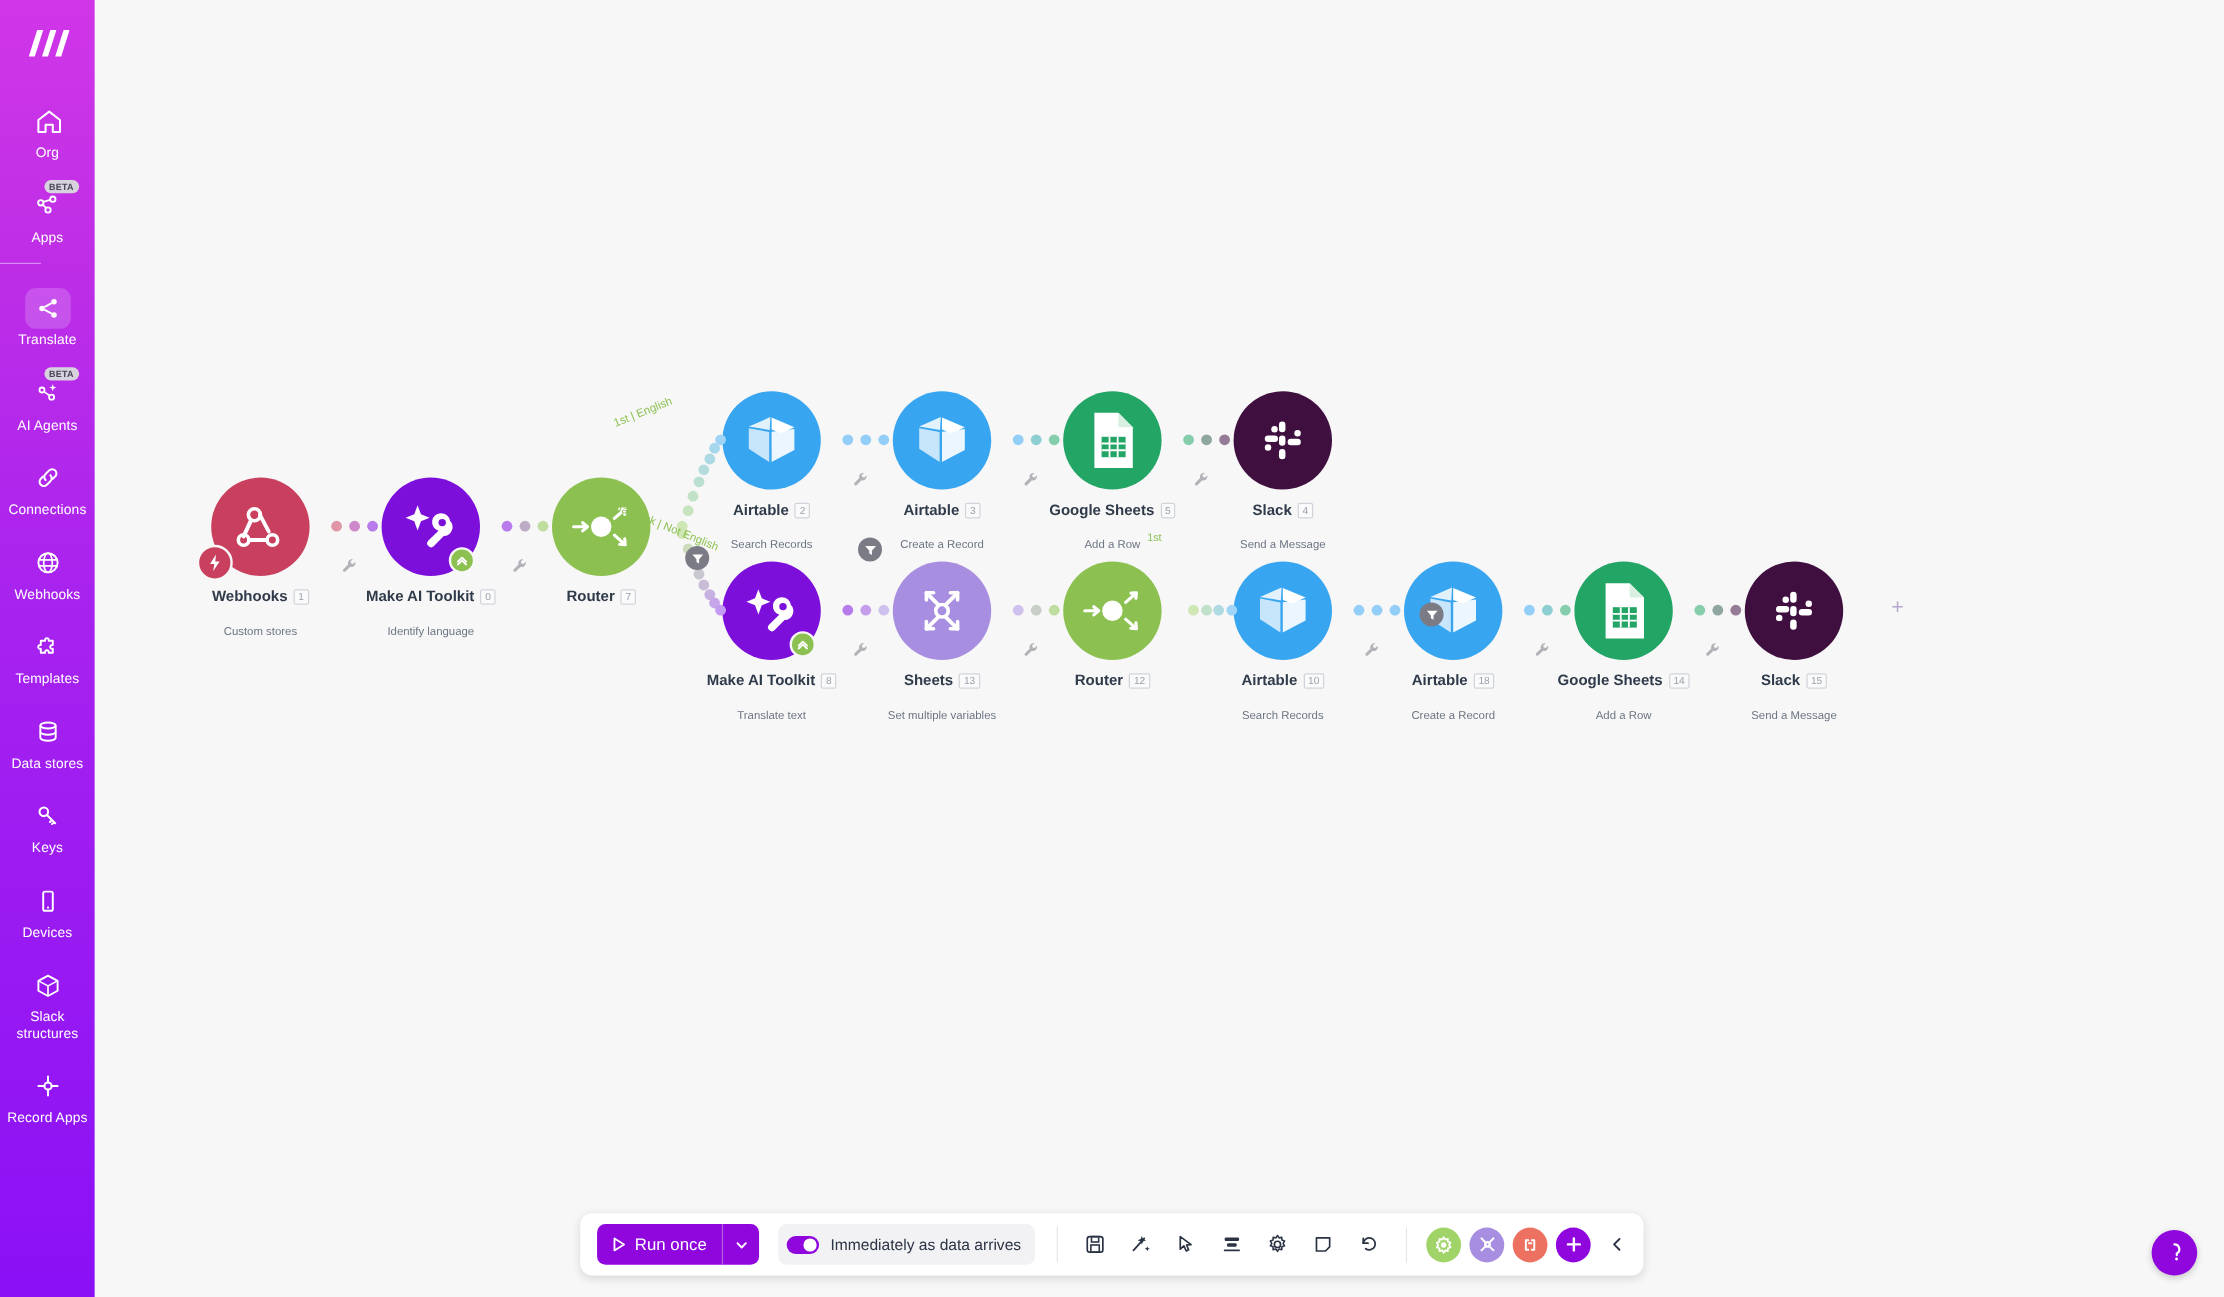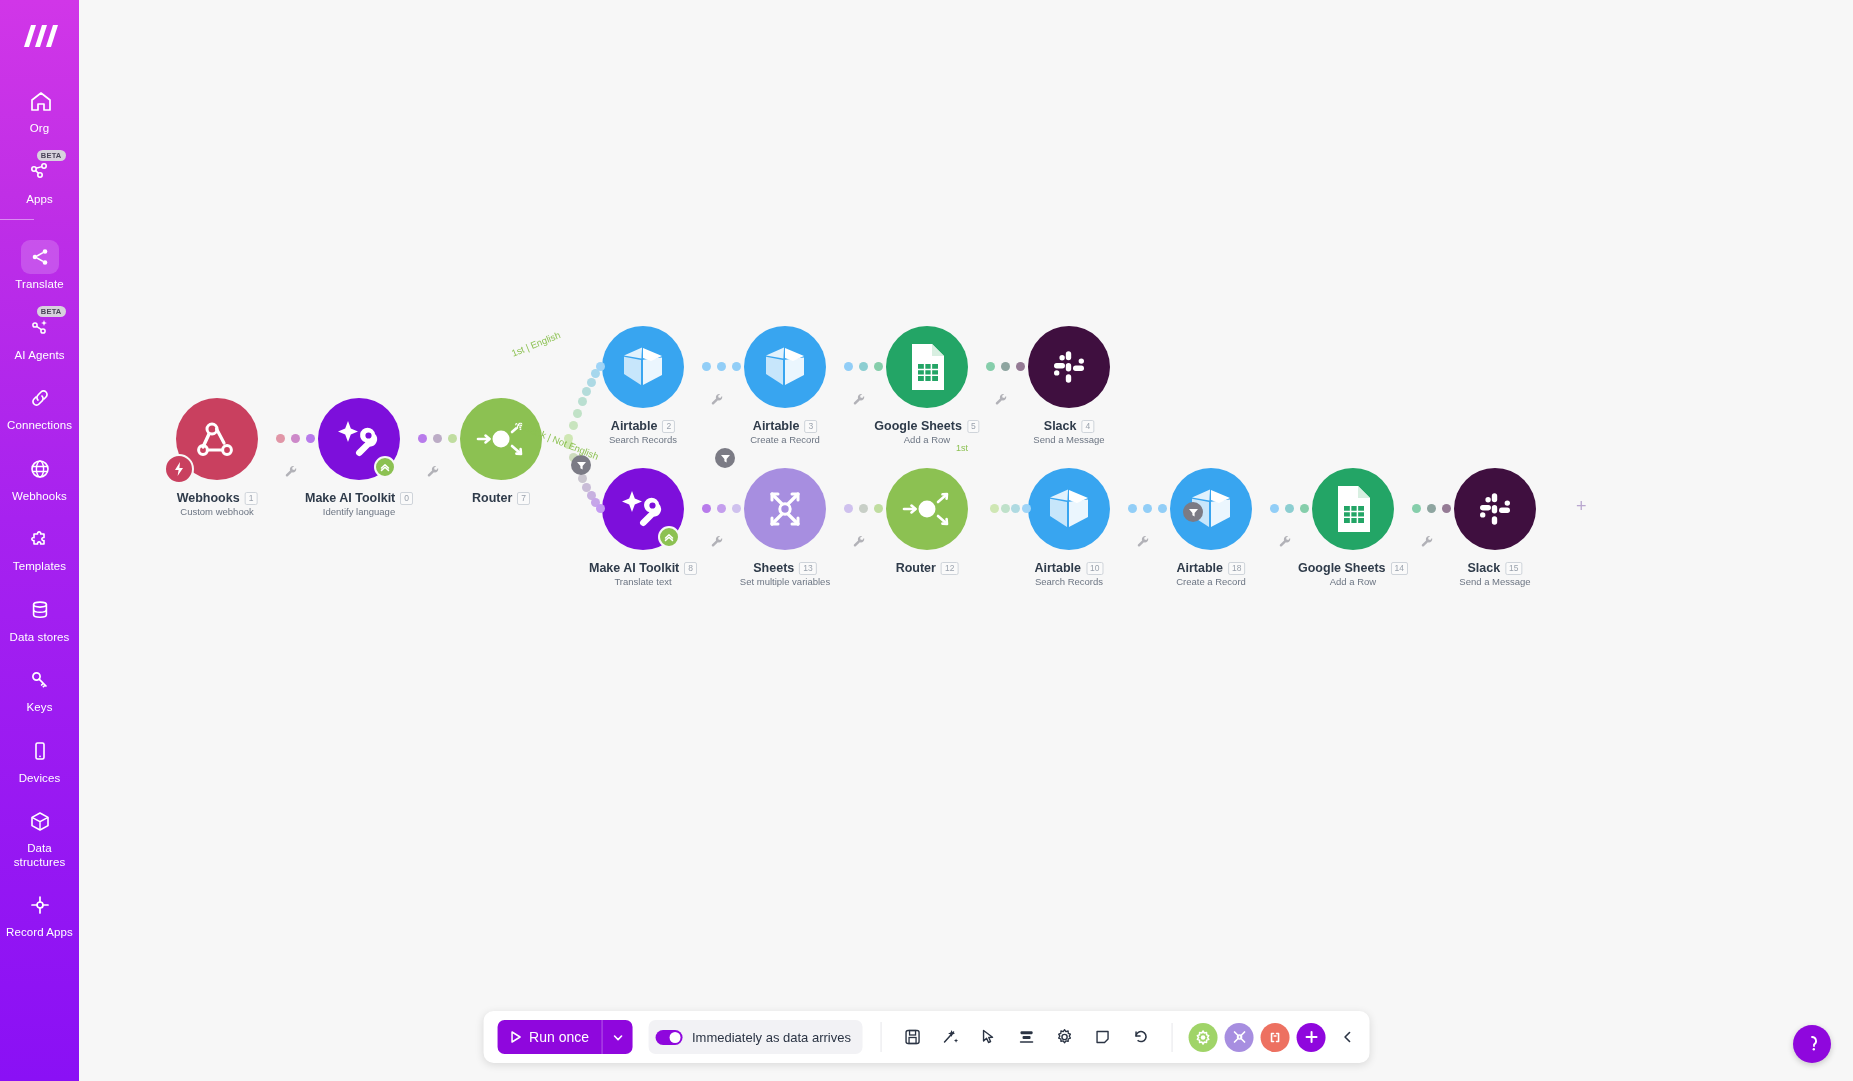--- a/index.html
+++ b/index.html
@@ -91,21 +91,21 @@
   }
   .mod-name {
     font-size: 12.5px; font-weight: bold; color: #2f3b4a;
     display: inline-flex; align-items: center; gap: 5px;
   }
   .mod-badge {
     font-size: 8.5px; color: #9aa2ad; border: 1px solid #cfd4da;
     border-radius: 2px; padding: 0px 3px; font-weight: normal; line-height: 11px;
     background: #fafafa;
   }
-  .mod-sub { font-size: 9.5px; color: #6c7583; margin-top: 0; text-align: center; }
+  .mod-sub { font-size: 9.5px; color: #6c7583; margin-top: 15px; text-align: center; }
 
   
   .pocket {
     position: absolute; width: 34px; height: 62px; border-radius: 0 31px 31px 0;
     top: 10px; left: 62px; z-index: -1;
   }
   .pocket-l {
     position: absolute; width: 30px; height: 62px; border-radius: 31px 0 0 31px;
     top: 10px; left: -12px; z-index: -1;
   }
@@ -300,21 +300,21 @@
           </div>
           <div class="nav-label">Devices</div>
         </div>
         <div class="nav-item">
           <div class="nav-ico-wrap">
             <svg class="ic" width="22" height="22" viewBox="0 0 22 22">
               <path d="M11 3 L19 7.4 V15.6 L11 20 L3 15.6 V7.4 Z" fill="none" stroke="#fff" stroke-width="1.6" stroke-linejoin="round"></path>
               <path d="M3 7.4 L11 11.6 L19 7.4 M11 11.6 V20" fill="none" stroke="#fff" stroke-width="1.4"></path>
             </svg>
           </div>
-          <div class="nav-label">Data structures</div>
+          <div class="nav-label">Slack structures</div>
         </div>
         <div class="nav-item">
           <div class="nav-ico-wrap">
             <svg class="ic" width="22" height="22" viewBox="0 0 22 22">
               <circle cx="11" cy="11" r="3" fill="none" stroke="#fff" stroke-width="1.7"></circle>
               <path d="M11 3 V8 M11 14 V19 M3 11 H8 M14 11 H19" stroke="#fff" stroke-width="1.7" stroke-linecap="round"></path>
             </svg>
           </div>
           <div class="nav-label">Record Apps</div>
         </div>
@@ -375,21 +375,21 @@
             </svg>
             <div class="bolt-badge">
               <svg width="14" height="16" viewBox="0 0 14 16">
                 <path d="M8 1 L3 9 H6.6 L5.6 15 L11 7 H7.4 Z" fill="#fff"></path>
               </svg>
             </div>
           </div>
           <div class="mod-labels"><div class="mod-name">
               <span>Webhooks</span>
               <span class="mod-badge">1</span>
-            </div><div class="mod-sub">Custom webhook</div></div>
+            </div><div class="mod-sub">Custom stores</div></div>
         </div>
         <div class="module" style="left: 239px; top: 398px;">
           <div class="pocket-l" style="background:#c593ef"></div>
           <div class="pocket" style="background:#c593ef"></div>
           <div class="bubble" style="background:#7d0fdb">
             <svg width="48" height="46" viewBox="0 0 48 46">
               <path d="M13 5 L15.8 12.6 L23 15.5 L15.8 18.4 L13 26 L10.2 18.4 L3 15.5 L10.2 12.6 Z" fill="#fff"></path>
               <path d="M40 18 a7.5 7.5 0 1 0 -9.6 8.3 L22 34.5 a3.2 3.2 0 0 0 4.6 4.6 l8.2 -8.4 A7.5 7.5 0 0 0 40 18 Z M33.5 22.6 a3.1 3.1 0 1 1 0 -6.2 3.1 3.1 0 0 1 0 6.2 Z" fill="#fff"></path>
             </svg>
             <div class="chevron-badge">

